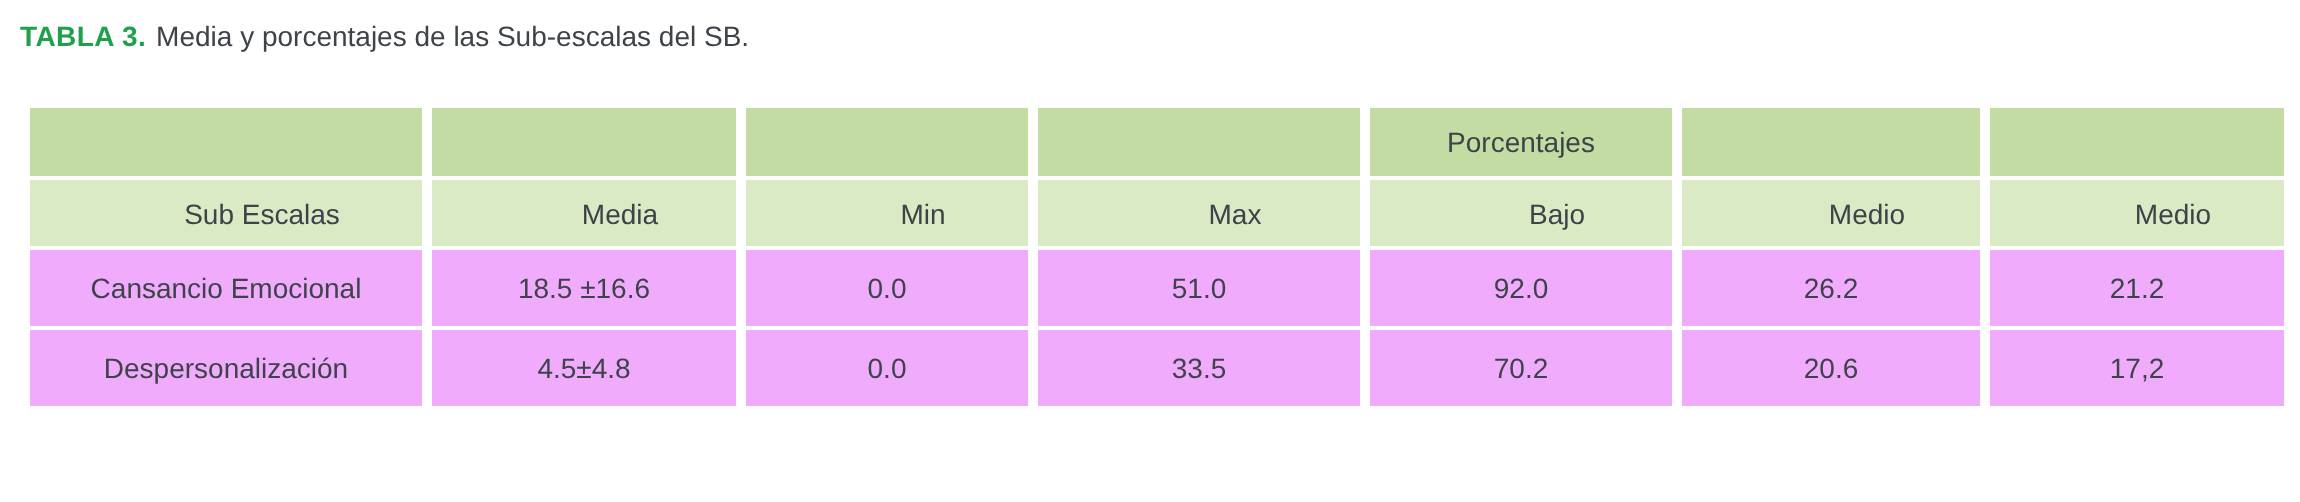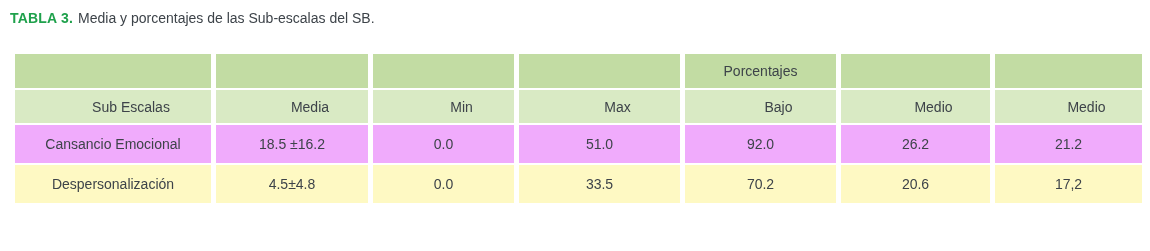--- a/index.html
+++ b/index.html
@@ -81,21 +81,21 @@
     background: #d9eac4;
     height: 33px;
     padding-left: 36px;
   }
   
   tr.row-odd td {
     background: #f0abfc;
     height: 38px;
   }
   tr.row-even td {
-    background: #fef9c3;
+    background: #f0abfc;
     height: 38px;
   }
 
   td.align-left {
     text-align: left;
     padding-left: 8px;
   }
 </style>
 </head>
 <body>
@@ -132,21 +132,21 @@
         <td>Media</td>
         <td>Min</td>
         <td>Max</td>
         <td>Bajo</td>
         <td>Medio</td>
         <td>Medio</td>
       </tr>
 
       <tr class="row-odd">
         <td class="align-left">Cansancio Emocional</td>
-        <td>18.5 ±16.2</td>
+        <td>18.5 ±16.6</td>
         <td>0.0</td>
         <td>51.0</td>
         <td>92.0</td>
         <td>26.2</td>
         <td>21.2</td>
       </tr>
 
       <tr class="row-even">
         <td class="align-left">Despersonalización</td>
         <td>4.5±4.8</td>

